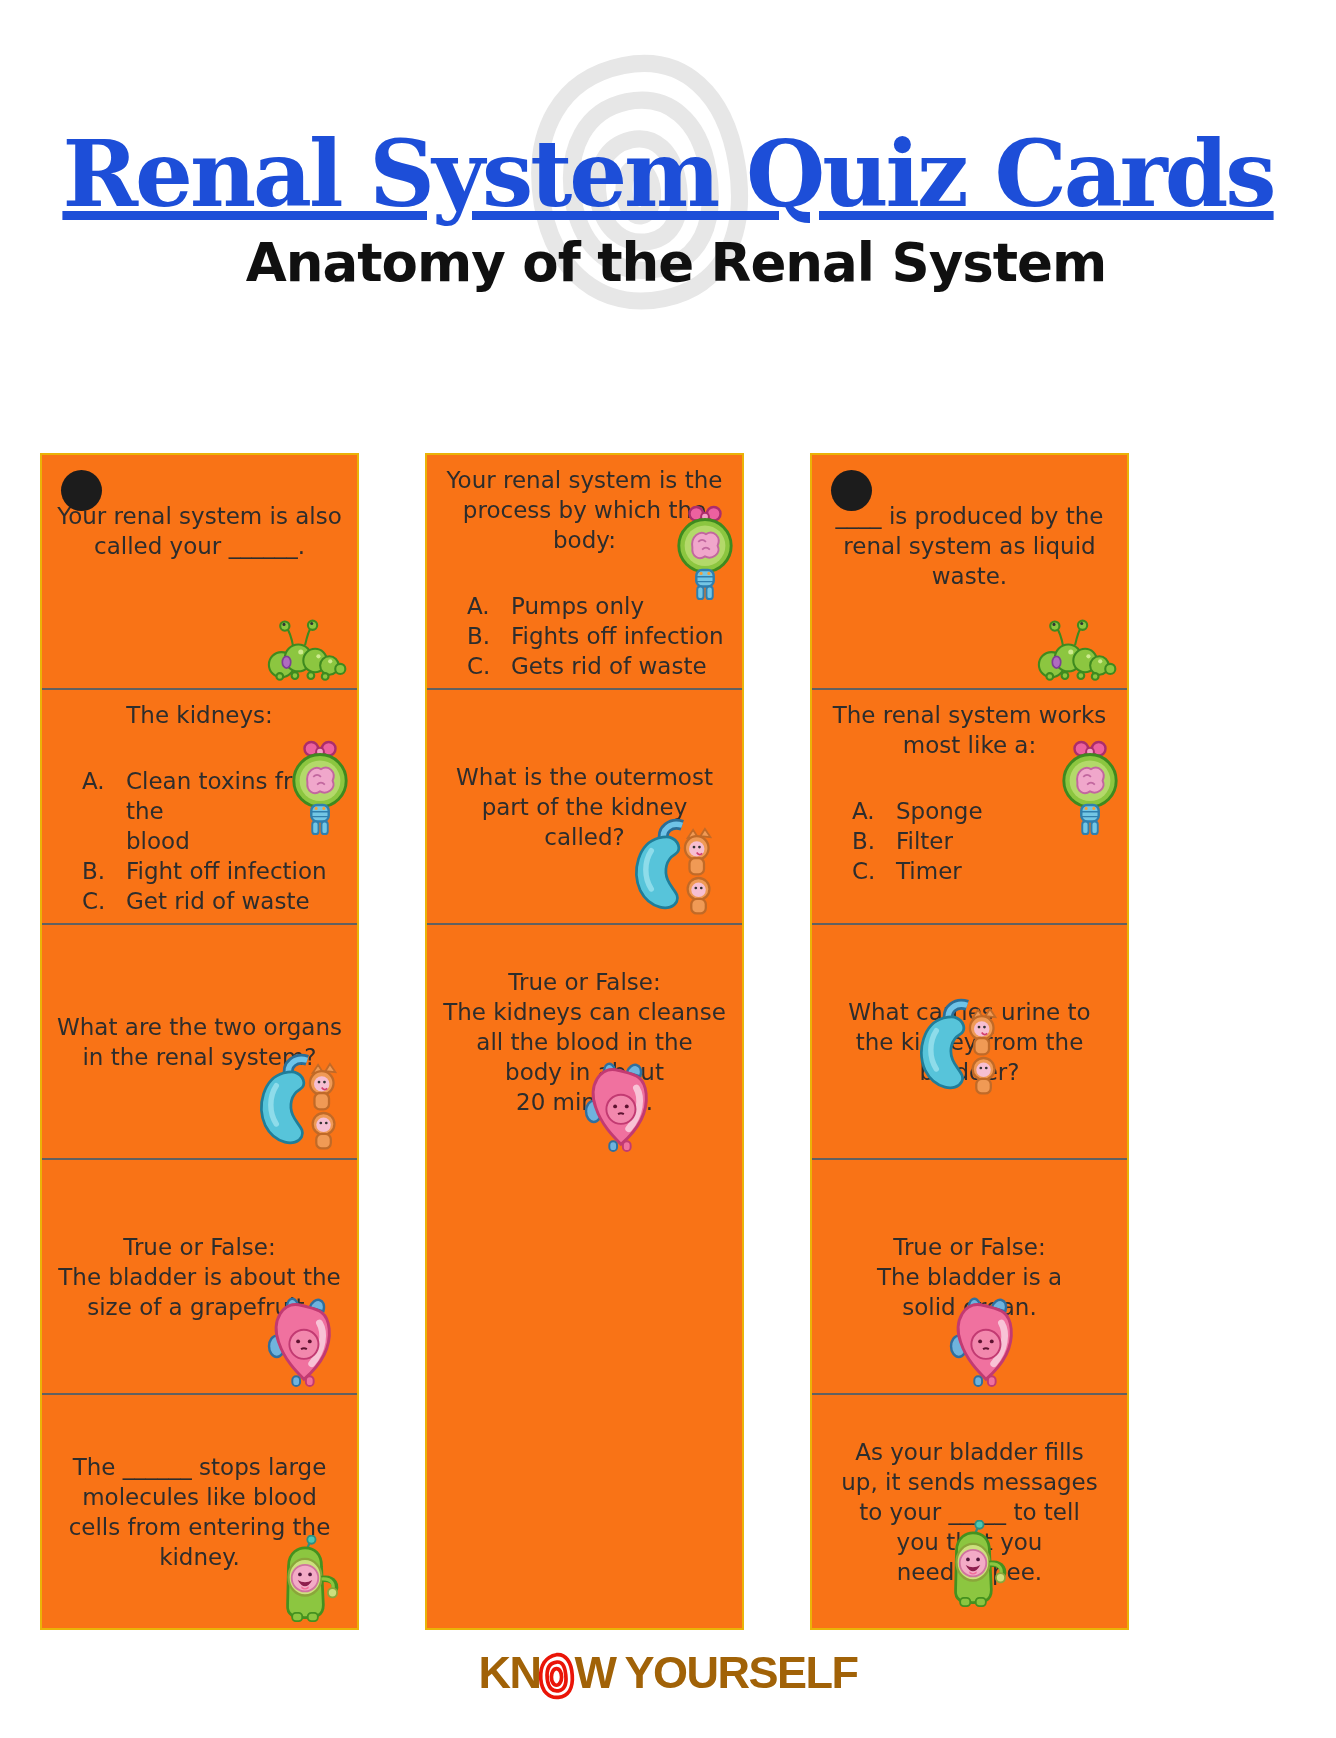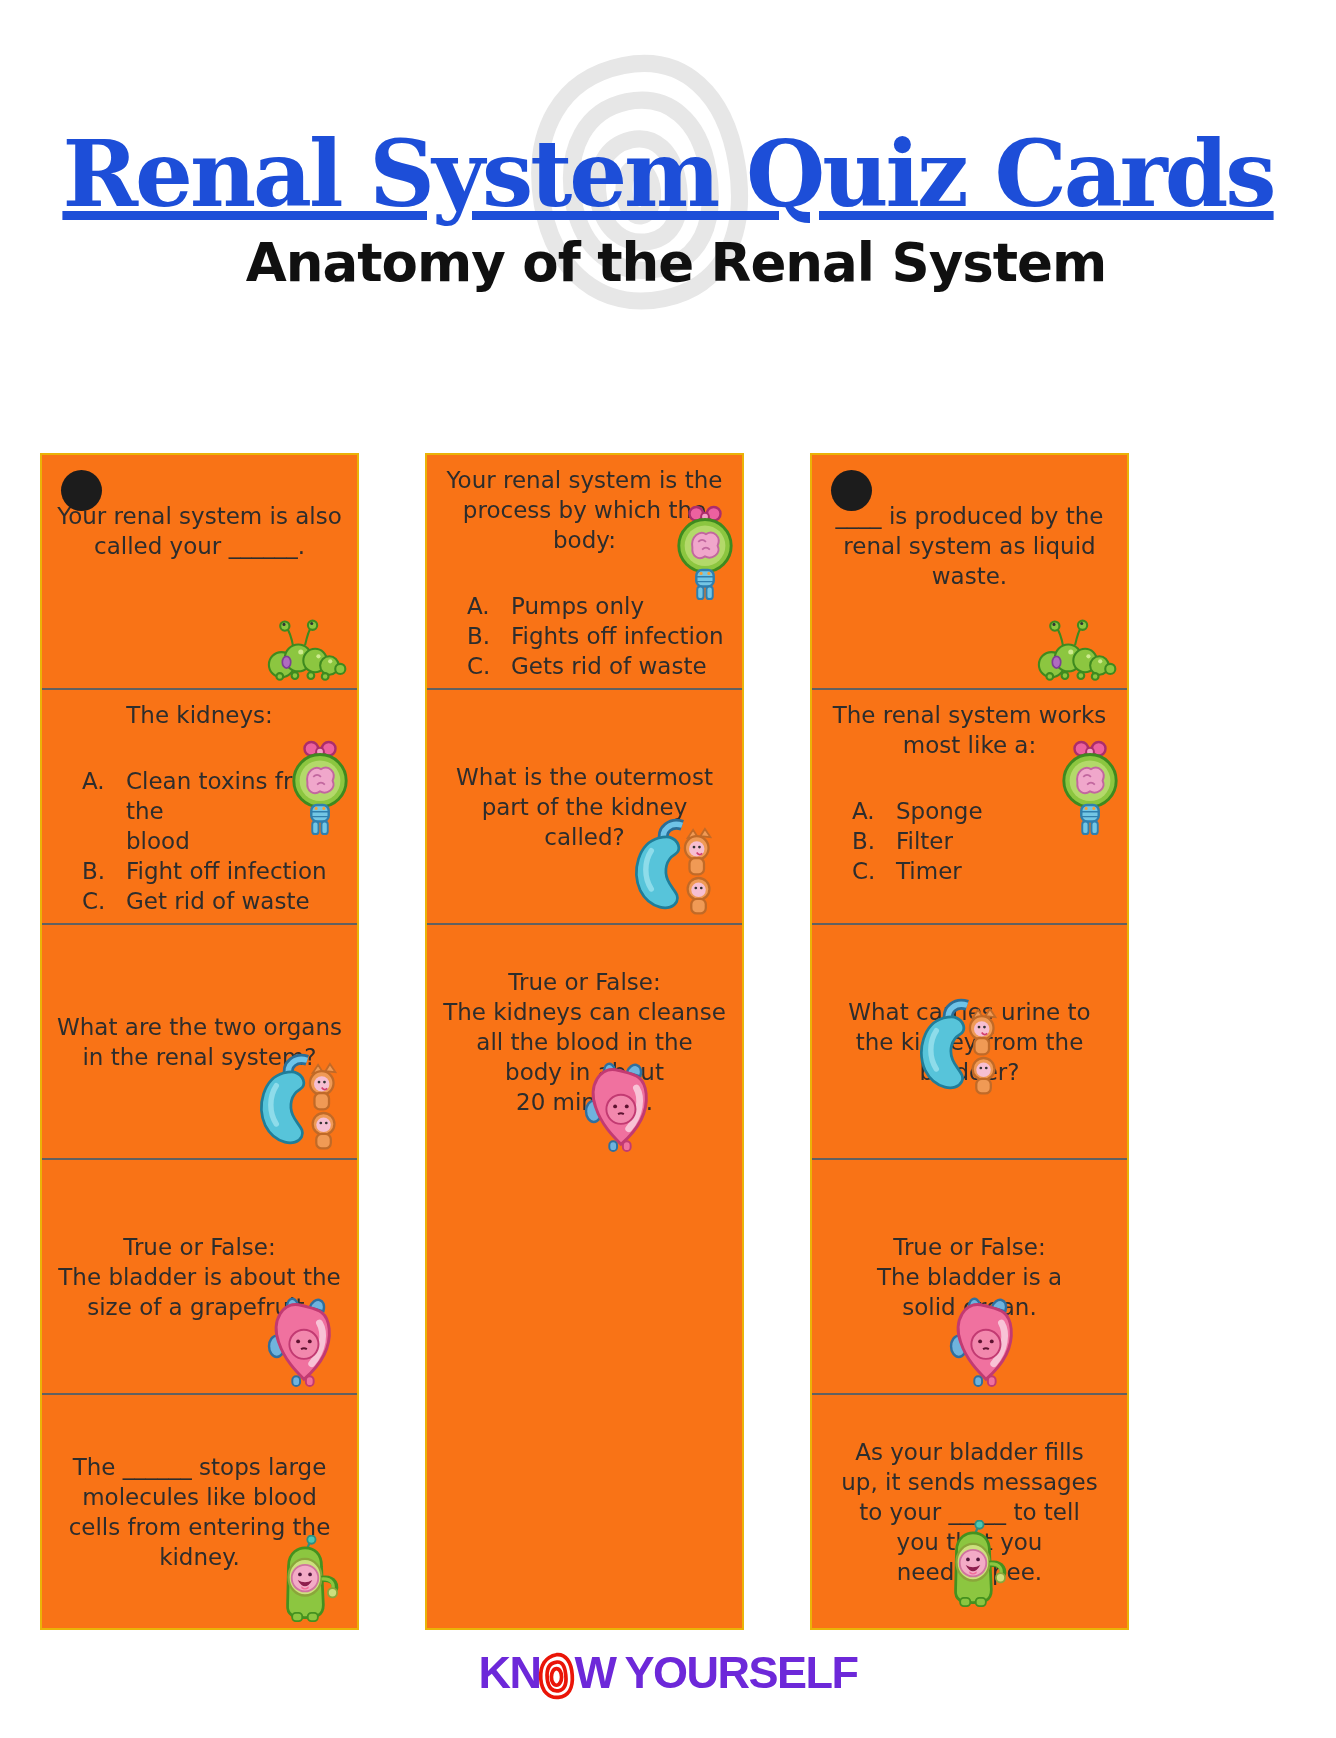--- a/index.html
+++ b/index.html
@@ -52,21 +52,21 @@
   .m-c1r4 { right:16px; } .m-c2r4 { right:84px; } .m-c3r4 { right:104px; }
   .m-r5 { bottom:5px; width:76px; height:88px; }
   .m-c1r5 { right:14px; } .m-c2r5 { right:10px; } .m-c3r5 { right:116px; bottom:20px; }
   
   .logo {
     position:absolute; top:1650px; left:0; width:100%;
     display:flex; justify-content:center; align-items:flex-end;
   }
   .logo-text {
     font-family:"Liberation Sans", sans-serif; font-weight:900; font-size:45px;
-    letter-spacing:-1.5px; color:#6d28d9; line-height:1;
+    letter-spacing:-1.5px; color:#a16207; line-height:1;
   }
   .logo-fp { margin:0 -3px -6px -4px; }
   .logo-gap { width:9px; }
 </style>
 </head>
 <body>
 
 <svg width="0" height="0" style="position:absolute">
   <defs>
     <symbol id="ms-cat" viewBox="0 0 100 75">

